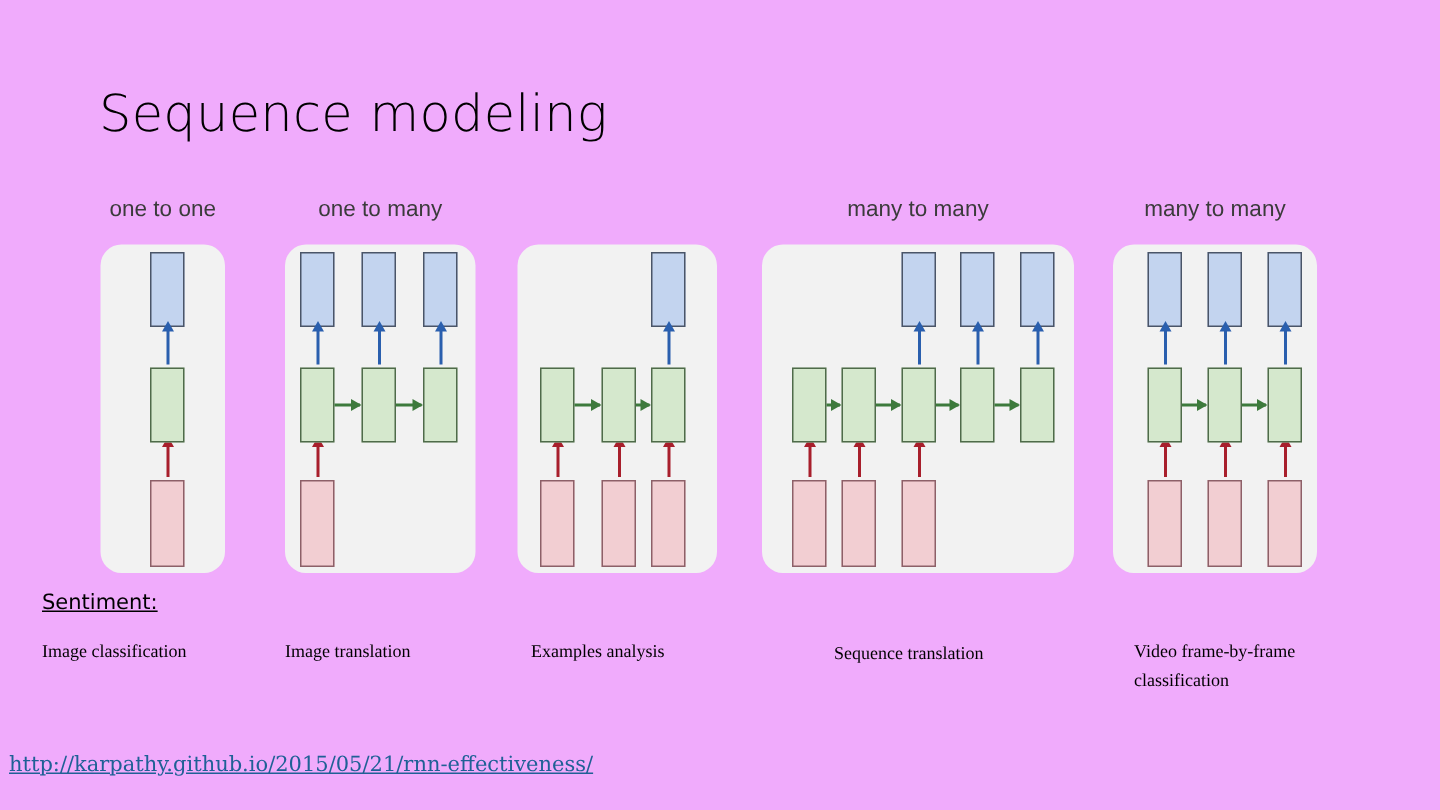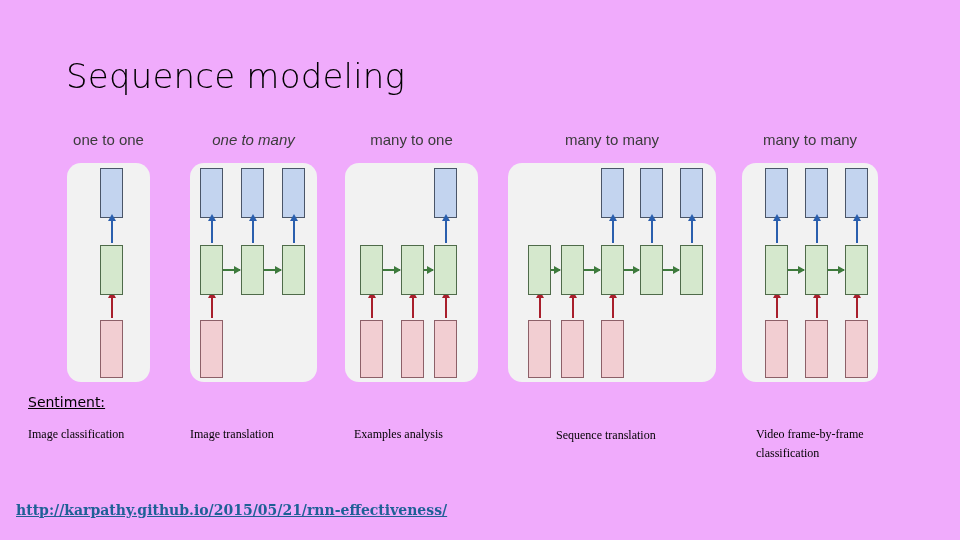--- a/index.html
+++ b/index.html
@@ -139,25 +139,25 @@
     position: absolute;
     font-family: Liberation Serif, serif;
     font-size: 12px;
     color: #000000;
     line-height: 19px;
   }
 
   
   #source-link {
     position: absolute;
-    left: 16px;
+    left: 6px;
     top: 502px;
     font-family: "DejaVu Serif", serif;
     font-size: 14px;
-    font-weight: bold;
+    font-weight: normal;
     color: #1f6096;
     text-decoration: underline;
     white-space: nowrap;
     cursor: pointer;
   }
 </style>
 </head>
 <body>
 
 <div id="slide">
@@ -174,21 +174,21 @@
           <div class="head"></div>
         </div>
         <div class="cell green" style="left: 100px; top: 245px; width: 23px; height: 50px;"></div>
         <div class="cell blue" style="left: 100px; top: 168px; width: 23px; height: 50px;"></div>
         <div class="arrow-up blue" style="left: 111.5px; top: 220px;">
           <div class="stem" style="height: 23px;"></div>
           <div class="head"></div>
         </div>
       </div>
       <div class="panel" style="left: 0px; top: 0px; width: 960px; height: 400px;">
-        <div class="panel-label" style="left: 190px; width: 127px; top: 131px; font-style: italic;">one to many</div>
+        <div class="panel-label" style="left: 190px; width: 127px; top: 131px;">one to many</div>
         <div class="panel-bg" style="left: 190px; top: 163px; width: 127px; height: 219px;"></div>
         <div class="cell red" style="left: 200px; top: 320px; width: 23px; height: 58px;"></div>
         <div class="arrow-up red" style="left: 211.5px; top: 297px;">
           <div class="stem" style="height: 21px;"></div>
           <div class="head"></div>
         </div>
         <div class="cell green" style="left: 200px; top: 245px; width: 23px; height: 50px;"></div>
         <div class="cell green" style="left: 241px; top: 245px; width: 23px; height: 50px;"></div>
         <div class="cell green" style="left: 282px; top: 245px; width: 23px; height: 50px;"></div>
         <div class="arrow-right" style="left: 223px; top: 270px;">
@@ -209,21 +209,20 @@
           <div class="stem" style="height: 23px;"></div>
           <div class="head"></div>
         </div>
         <div class="cell blue" style="left: 282px; top: 168px; width: 23px; height: 50px;"></div>
         <div class="arrow-up blue" style="left: 293.5px; top: 220px;">
           <div class="stem" style="height: 23px;"></div>
           <div class="head"></div>
         </div>
       </div>
       <div class="panel" style="left: 0px; top: 0px; width: 960px; height: 400px;">
-        <div class="panel-label" style="left: 345px; width: 133px; top: 131px;">many to one</div>
         <div class="panel-bg" style="left: 345px; top: 163px; width: 133px; height: 219px;"></div>
         <div class="cell red" style="left: 360px; top: 320px; width: 23px; height: 58px;"></div>
         <div class="arrow-up red" style="left: 371.5px; top: 297px;">
           <div class="stem" style="height: 21px;"></div>
           <div class="head"></div>
         </div>
         <div class="cell red" style="left: 401px; top: 320px; width: 23px; height: 58px;"></div>
         <div class="arrow-up red" style="left: 412.5px; top: 297px;">
           <div class="stem" style="height: 21px;"></div>
           <div class="head"></div>

